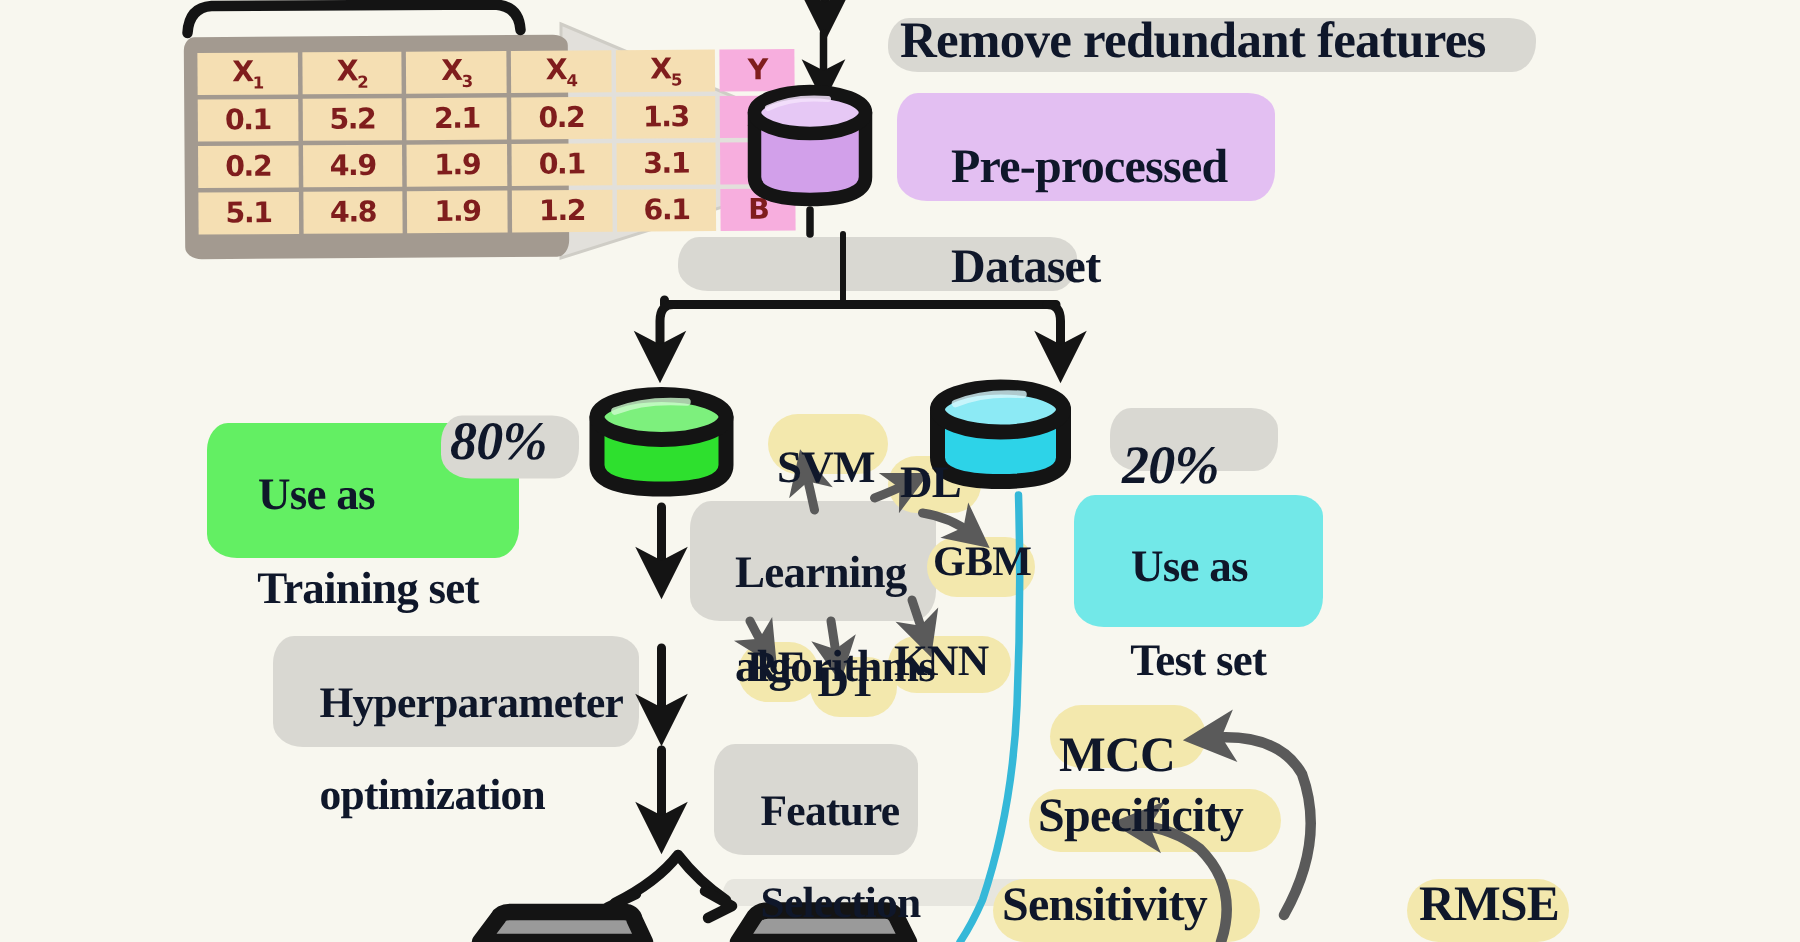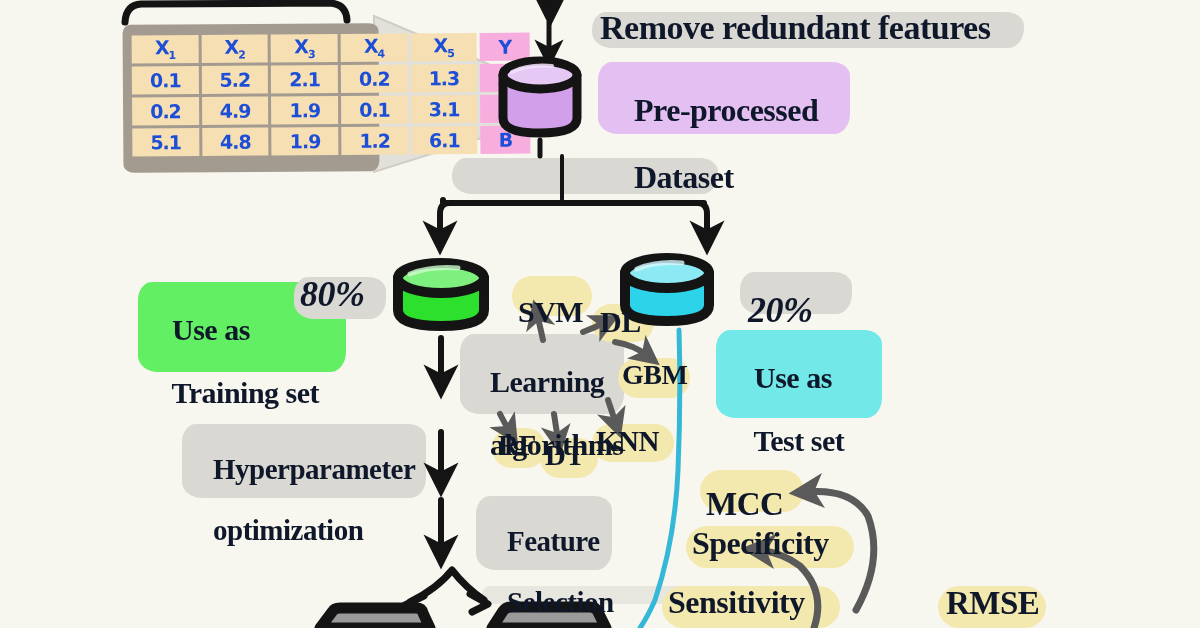--- a/index.html
+++ b/index.html
@@ -58,21 +58,21 @@
     width: 244px;
     border-collapse: separate;
     border-spacing: 3px;
     transform: rotate(-0.4deg);
   }
   #table-wrap td {
     background: #f5dfb3;
     font-family: "DejaVu Sans", sans-serif;
     font-weight: 700;
     font-size: 19px;
-    color: #1d4ed8;
+    color: #7f1d1d;
     text-align: center;
     height: 28px;
     padding: 0 18px;
     letter-spacing: -1px;
   }
   #table-wrap td.ycol { background: #f7aede; }
   #table-wrap td sub { font-size: 11px; }
 </style>
 </head>
 <body>

